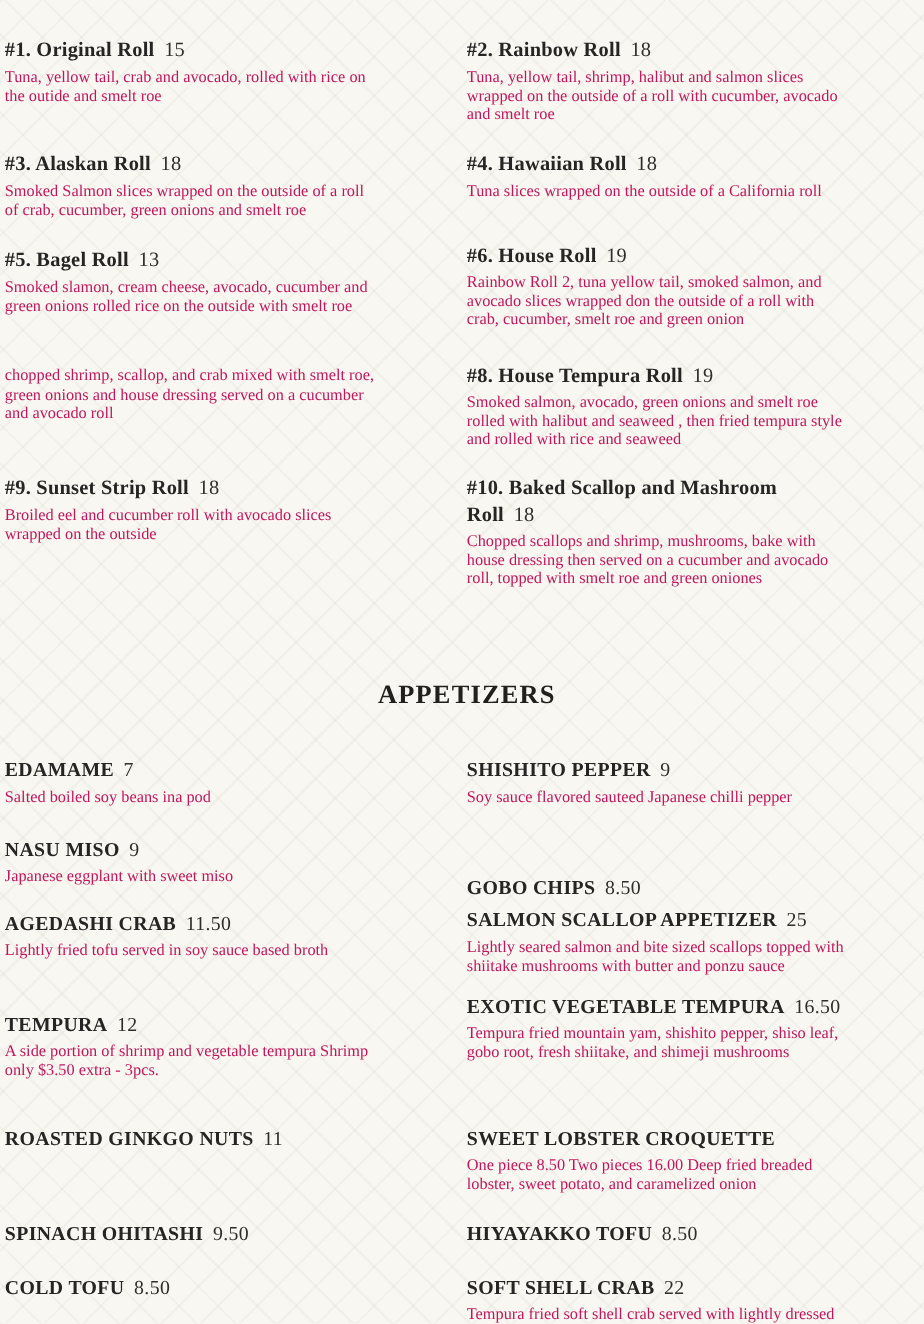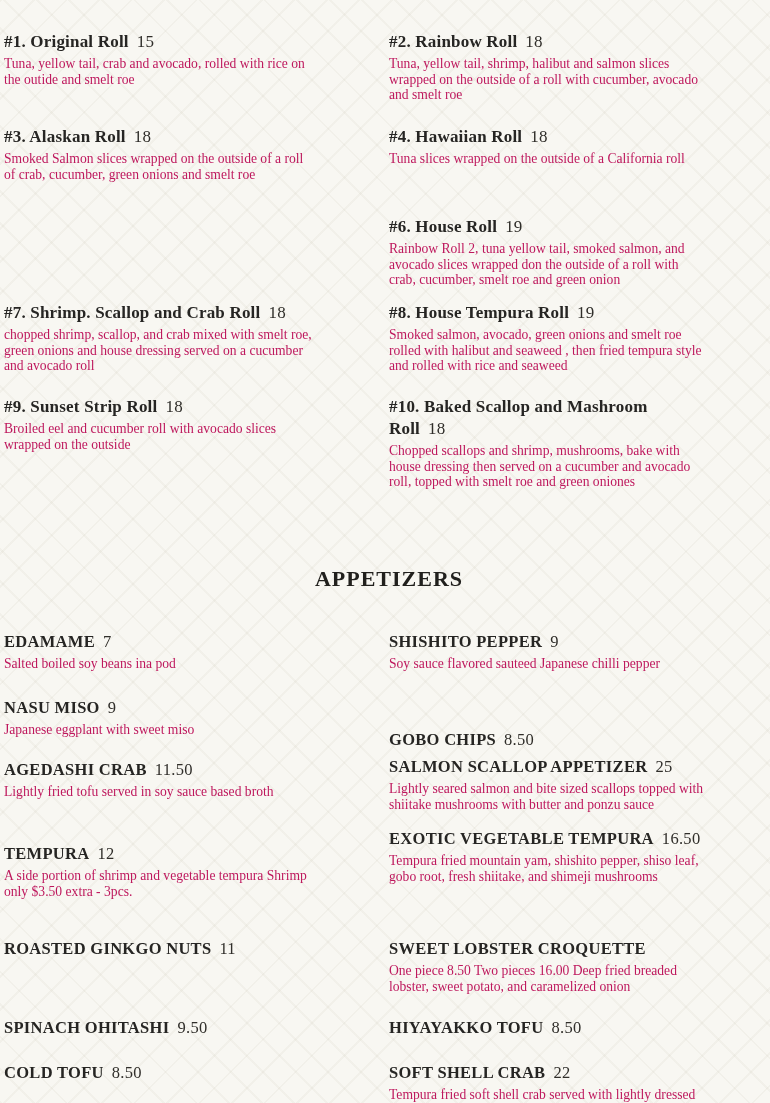--- a/index.html
+++ b/index.html
@@ -48,27 +48,30 @@
 
   <article class="item col-l" style="top:126px">
     <h3 class="item-head"><span>#3. Alaskan Roll</span><span class="item-price">18</span></h3>
     <p class="item-desc">Smoked Salmon slices wrapped on the outside of a roll of crab, cucumber, green onions and smelt roe</p>
   </article>
   <article class="item col-r" style="top:126px">
     <h3 class="item-head"><span>#4. Hawaiian Roll</span><span class="item-price">18</span></h3>
     <p class="item-desc">Tuna slices wrapped on the outside of a California roll</p>
   </article>
 
-  <article class="item col-r" style="top:216px">
+  <article class="item col-l" style="top:206px">
+    <h3 class="item-head"><span>#5. Bagel Roll</span><span class="item-price">13</span></h3>
+    <p class="item-desc">Smoked slamon, cream cheese, avocado, cucumber and green onions rolled rice on the outside with smelt roe</p>
+  </article>
+  <article class="item col-r" style="top:202px">
     <h3 class="item-head"><span>#6. House Roll</span><span class="item-price">19</span></h3>
     <p class="item-desc">Rainbow Roll 2, tuna yellow tail, smoked salmon, and avocado slices wrapped don the outside of a roll with crab, cucumber, smelt roe and green onion</p>
   </article>
 
   <article class="item col-l" style="top:302px">
-    <h3 class="item-head"><span>#7. Shrimp. Scallop and Crab Roll</span><span class="item-price">18</span></h3>
     <p class="item-desc">chopped shrimp, scallop, and crab mixed with smelt roe, green onions and house dressing served on a cucumber and avocado roll</p>
   </article>
   <article class="item col-r" style="top:302px">
     <h3 class="item-head"><span>#8. House Tempura Roll</span><span class="item-price">19</span></h3>
     <p class="item-desc">Smoked salmon, avocado, green onions and smelt roe rolled with halibut and seaweed , then fried tempura style and rolled with rice and seaweed</p>
   </article>
 
   <article class="item col-l" style="top:396px">
     <h3 class="item-head"><span>#9. Sunset Strip Roll</span><span class="item-price">18</span></h3>
     <p class="item-desc">Broiled eel and cucumber roll with avocado slices wrapped on the outside</p>

